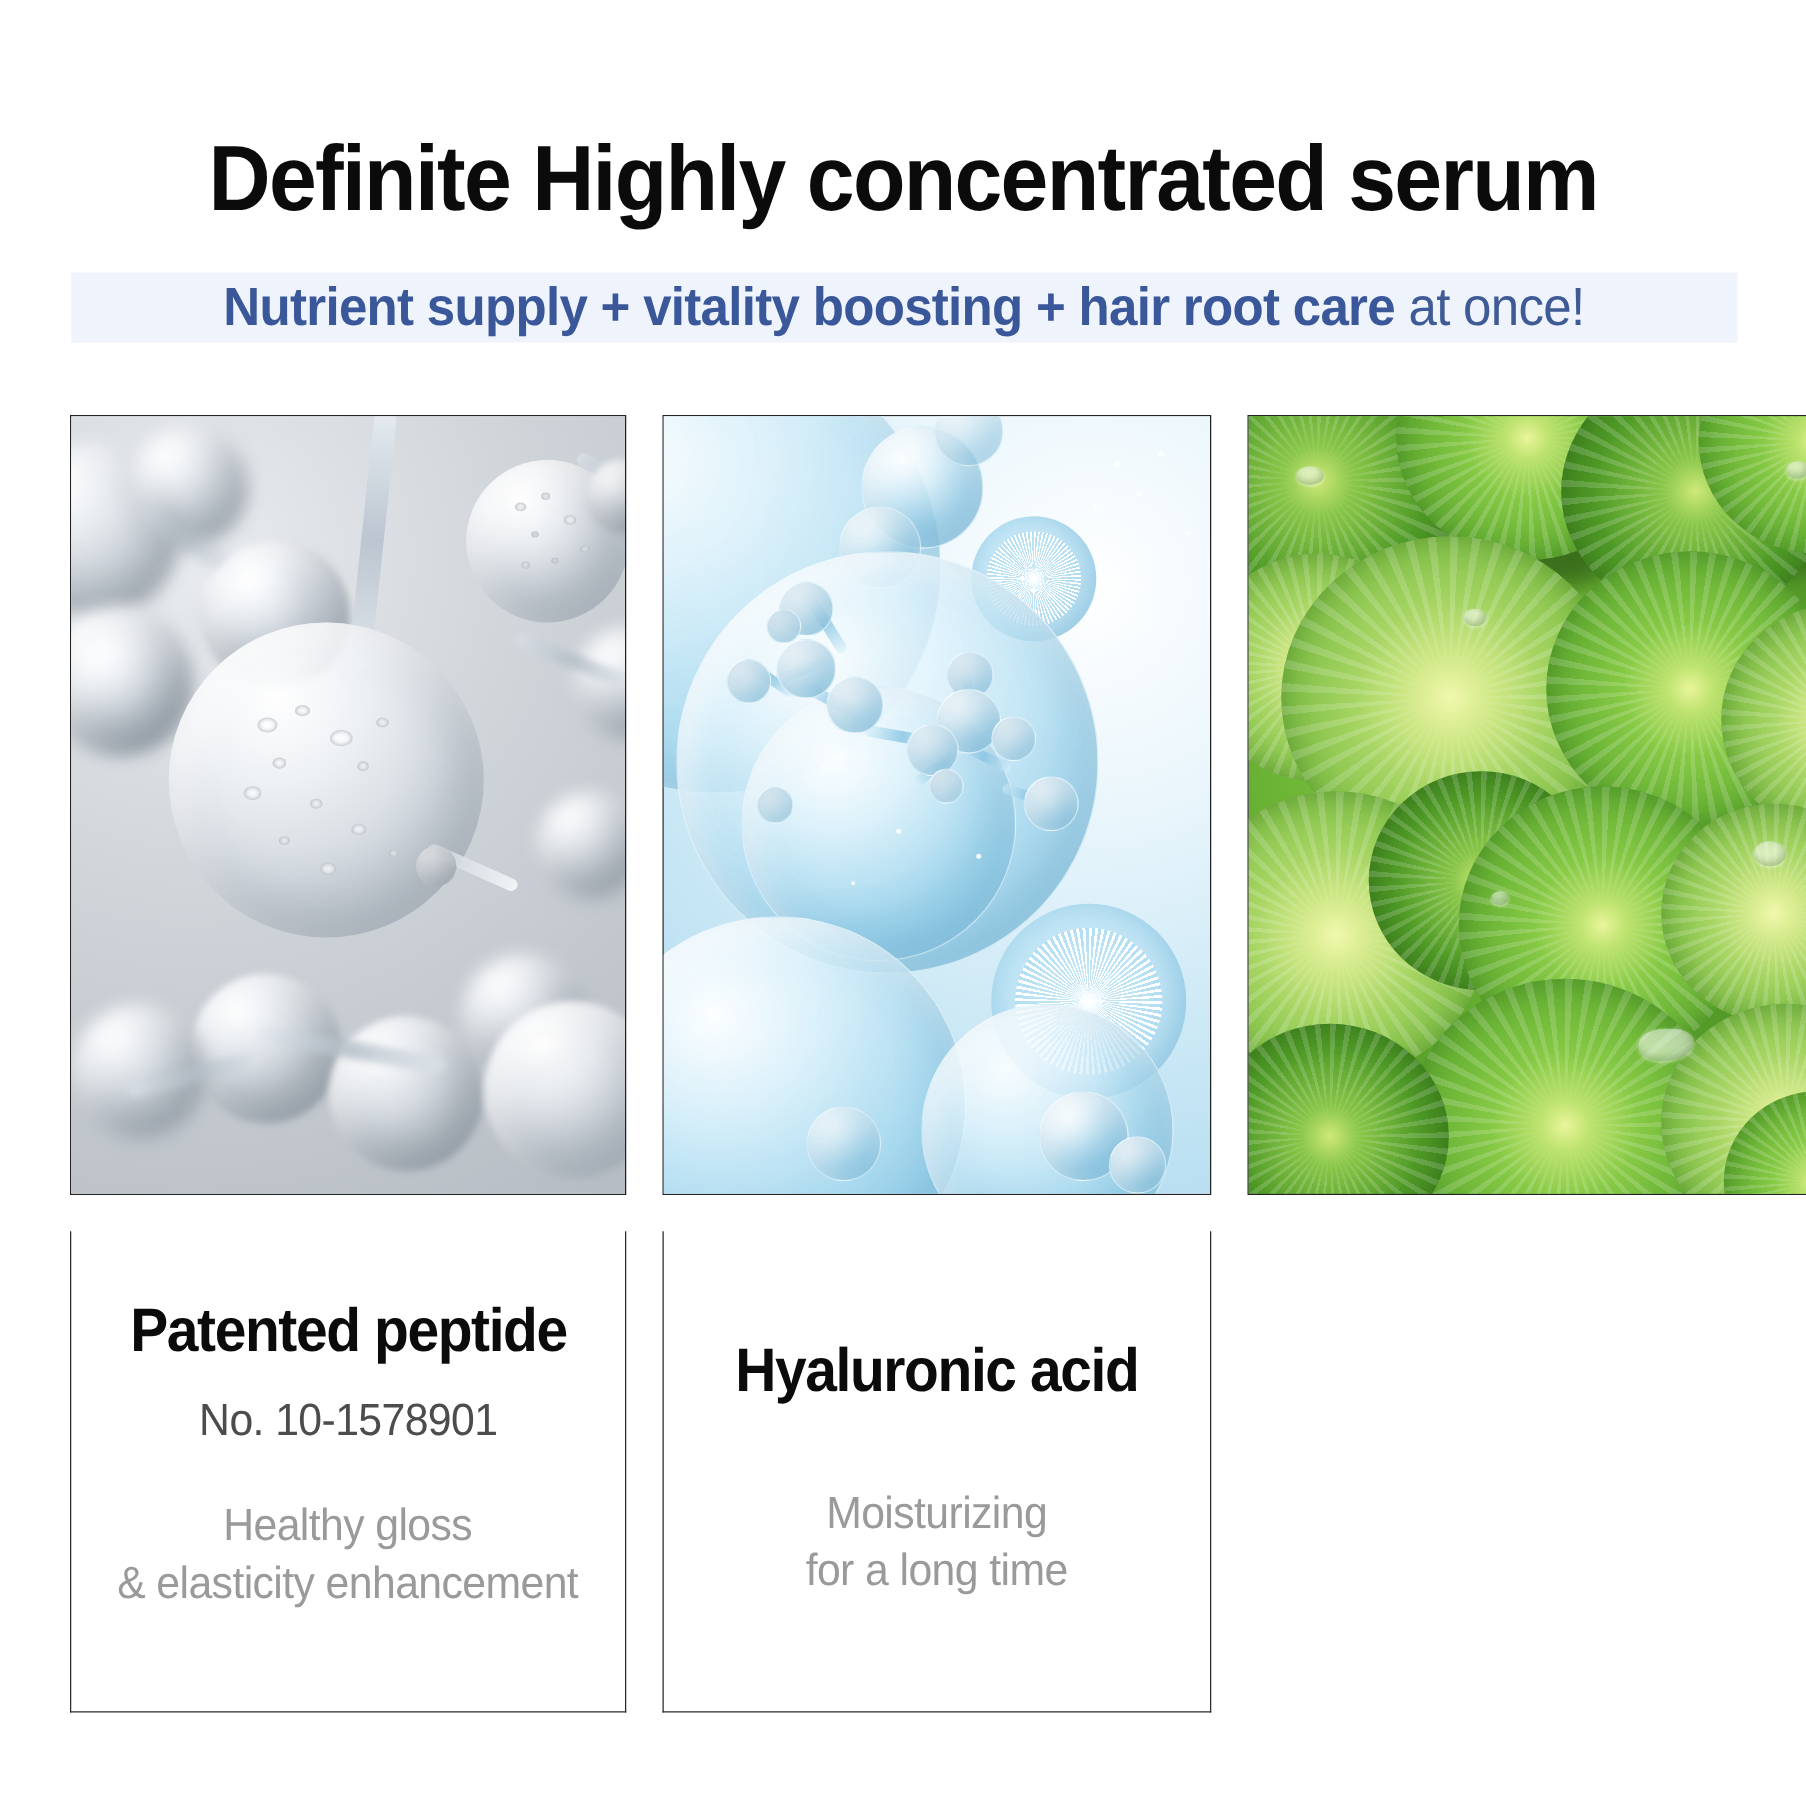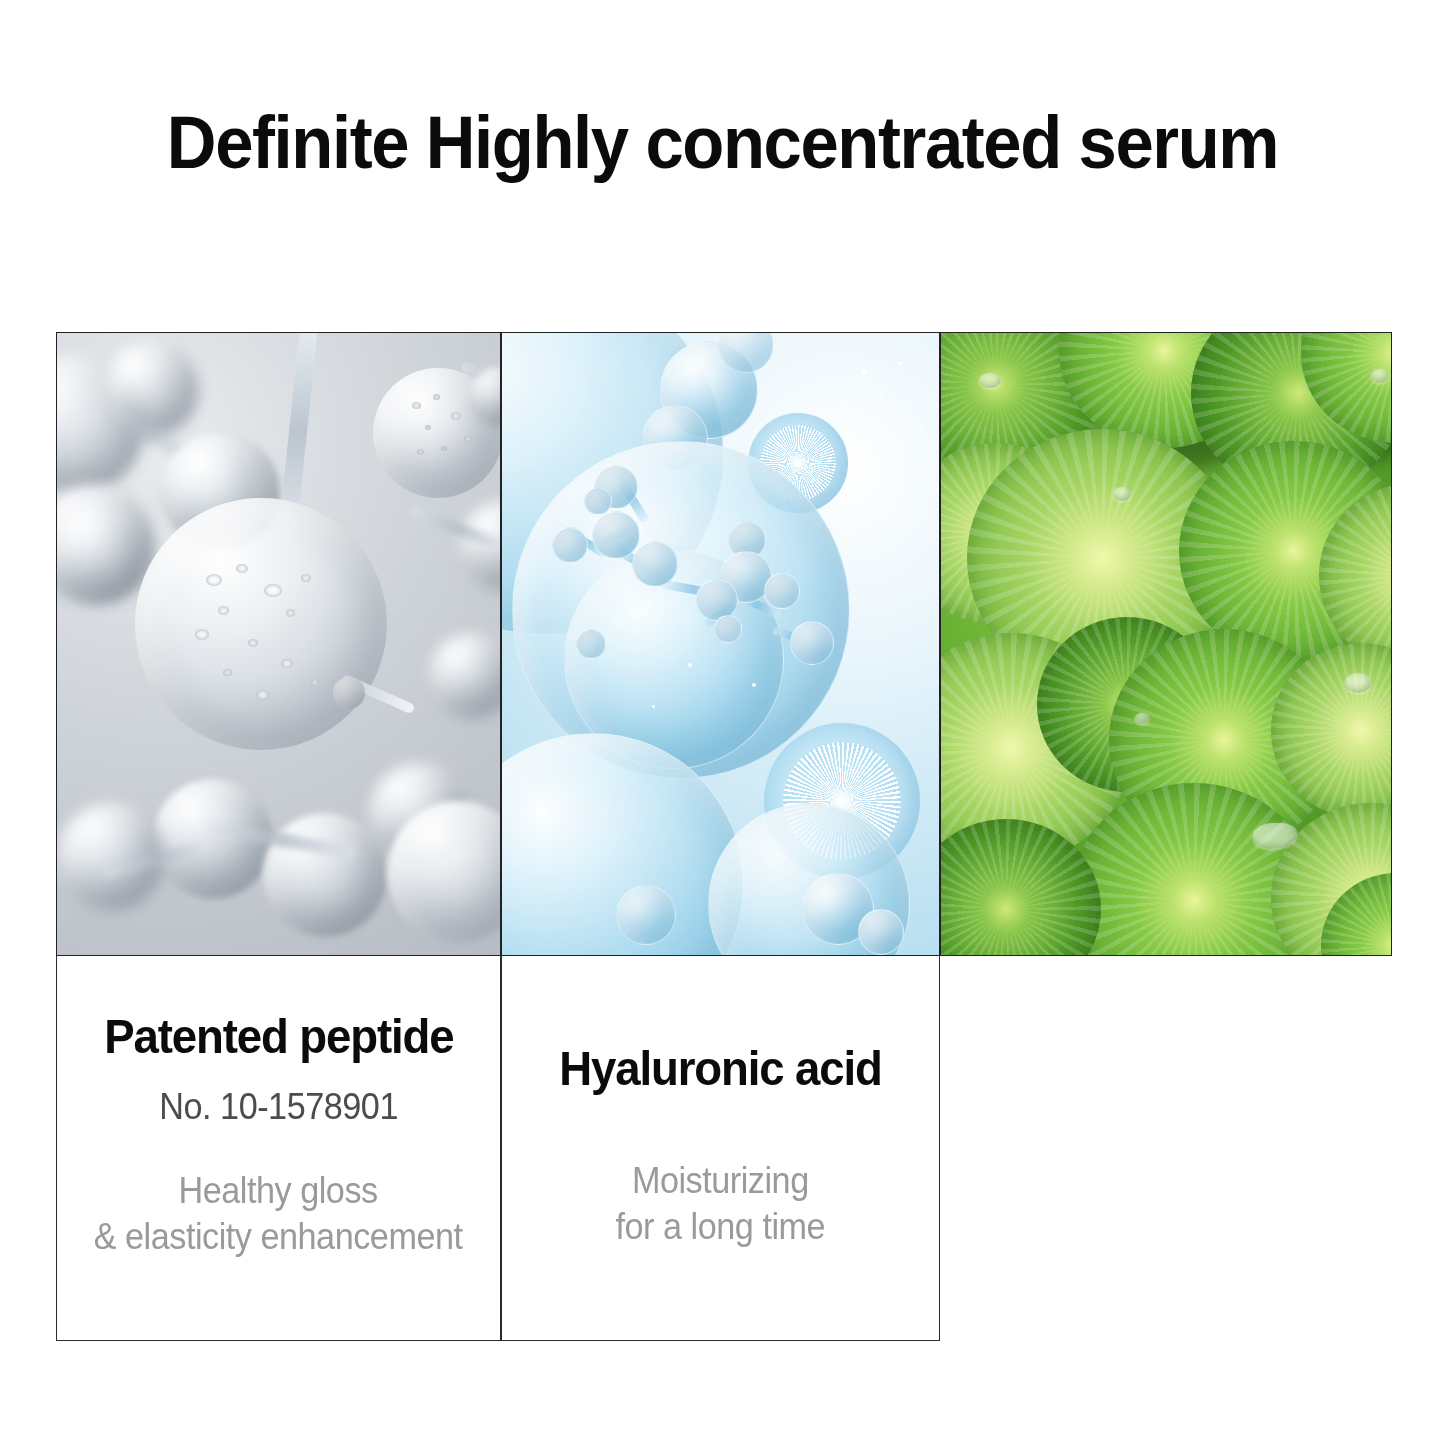--- a/index.html
+++ b/index.html
@@ -72,20 +72,21 @@
   
   .grid {
     position: absolute;
     left: 56px;
     top: 332px;
     width: 1336px;
     height: 1009px;
     display: grid;
     grid-template-columns: 445px 439px 452px;
     grid-template-rows: 624px 385px;
+    gap: 29px;
   }
 
   .cell-img {
     position: relative;
     overflow: hidden;
     border: 1px solid #222222;
     box-sizing: border-box;
   }
   .cell-img + .cell-img { border-left: 1px solid #222222; }
 
@@ -270,20 +271,23 @@
     filter: blur(10px);
   }
 </style>
 </head>
 <body>
 
 <div class="page">
 
   <div class="title">Definite Highly concentrated serum</div>
 
+  <div class="subtitle-band">
+    <div class="subtitle-inner"><span class="subtitle-strong">Nutrient supply + vitality boosting + hair root care</span><span class="subtitle-light"> at once!</span></div>
+  </div>
 
   <div class="grid">
 
     <div class="cell-img">
       <div class="art-molecule-silver">
 
         <div class="sph sph-silver blurred" style="left:-52px; top:22px; width:140px; height:140px;"></div>
         <div class="sph sph-silver blurred" style="left:46px; top:8px; width:96px; height:96px;"></div>
         <div class="sph sph-silver blurred" style="left:105px; top:108px; width:92px; height:92px;"></div>
         <div class="sph sph-silver blurred" style="left:-22px; top:152px; width:118px; height:118px;"></div>

